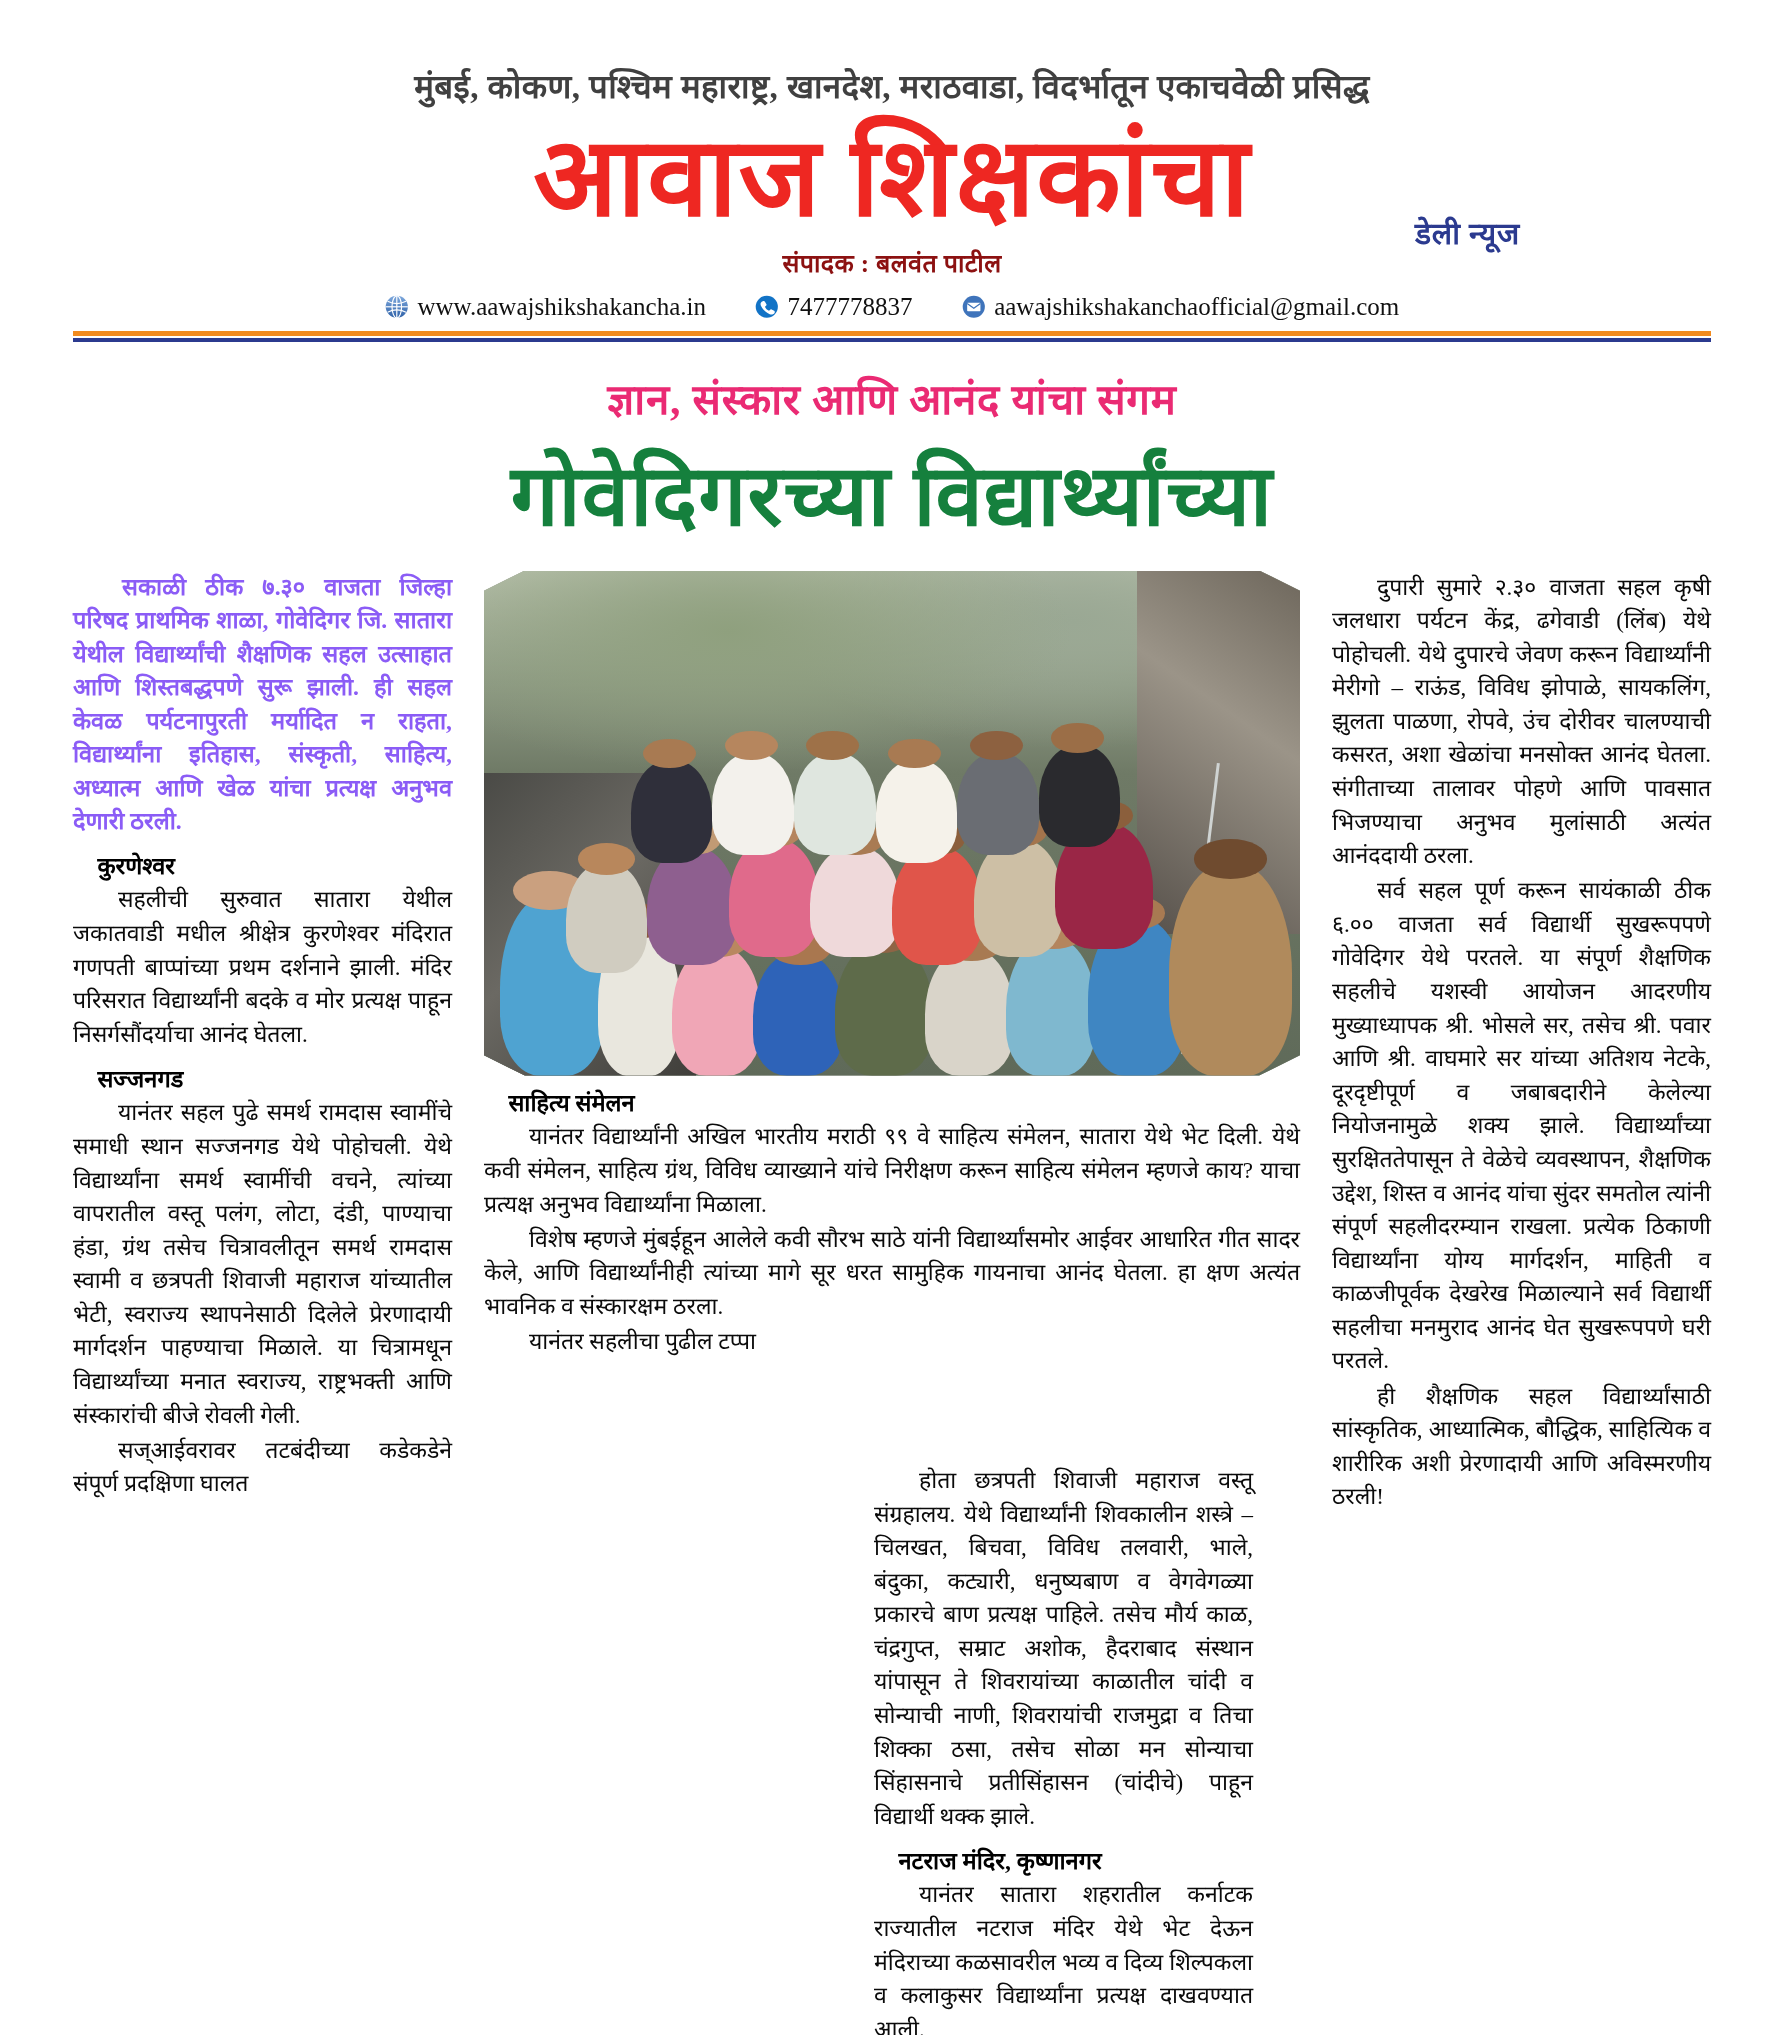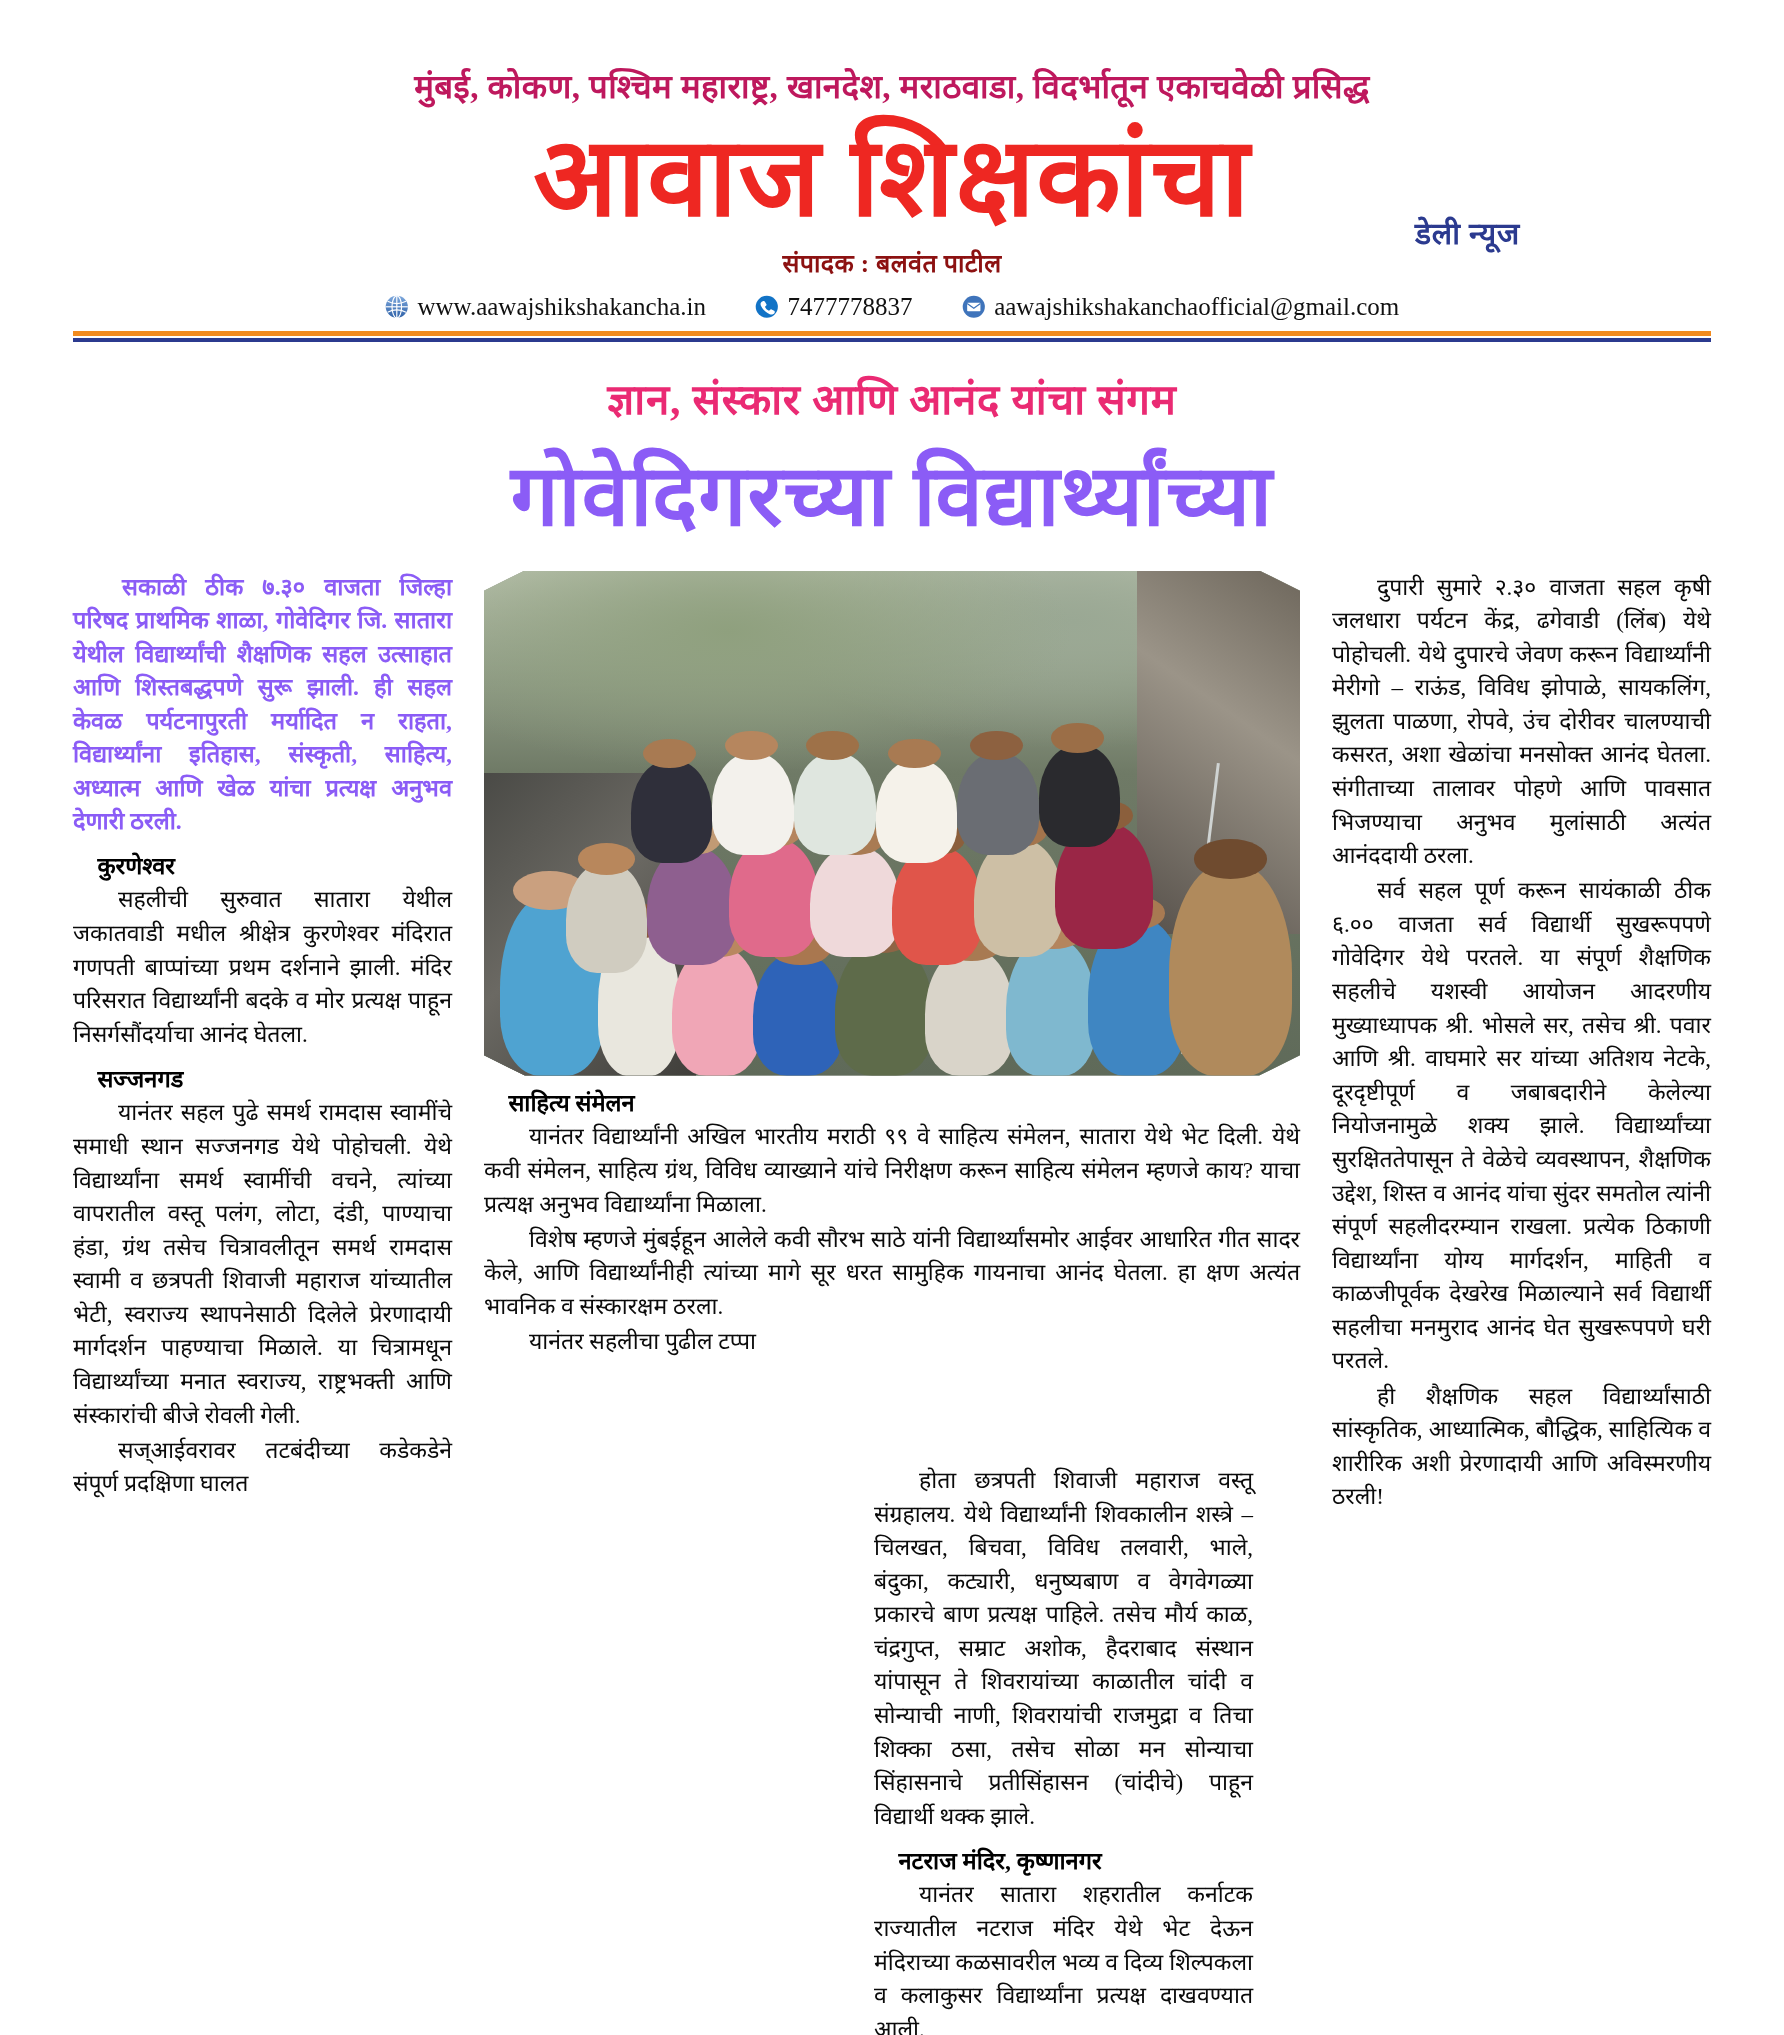--- a/index.html
+++ b/index.html
@@ -18,21 +18,21 @@
     padding: 0 73px;
   }
 
   
   .masthead { padding-top: 69px; text-align: center; }
 
   .tagline {
     font-family: "Liberation Serif", "DejaVu Serif", serif;
     font-size: 33px;
     font-weight: 700;
-    color: #be185d;
+    color: #404040;
     letter-spacing: 0.4px;
     line-height: 1.15;
     white-space: nowrap;
   }
 
   .brand-title {
     margin-top: 14px;
     font-family: "Liberation Serif", "DejaVu Serif", serif;
     font-size: 110px;
     font-weight: 700;
@@ -98,21 +98,21 @@
     font-size: 42px;
     font-weight: 700;
     color: #ea2a73;
     letter-spacing: 0.8px;
   }
   .headline {
     margin-top: 18px;
     text-align: center;
     font-size: 85px;
     font-weight: 700;
-    color: #8b5cf6;
+    color: #15803d;
     line-height: 1.24;
     letter-spacing: 1.2px;
   }
 
   
   .body-grid {
     margin-top: 21px;
     display: grid;
     grid-template-columns: 379px 1fr 379px;
     column-gap: 32px;

